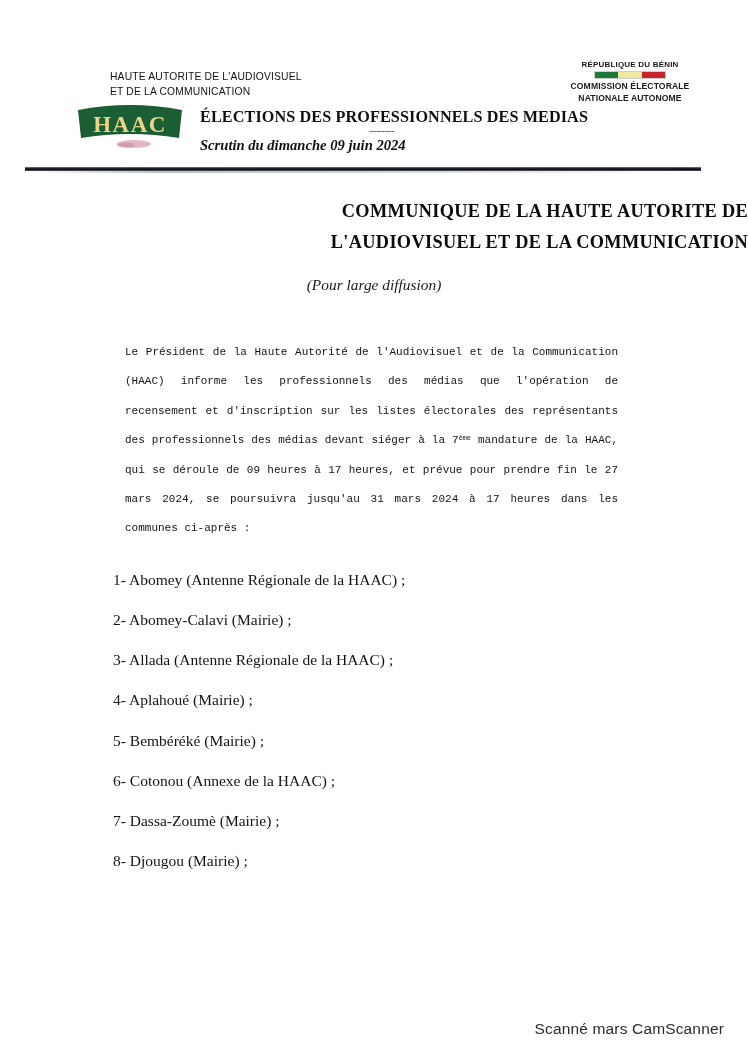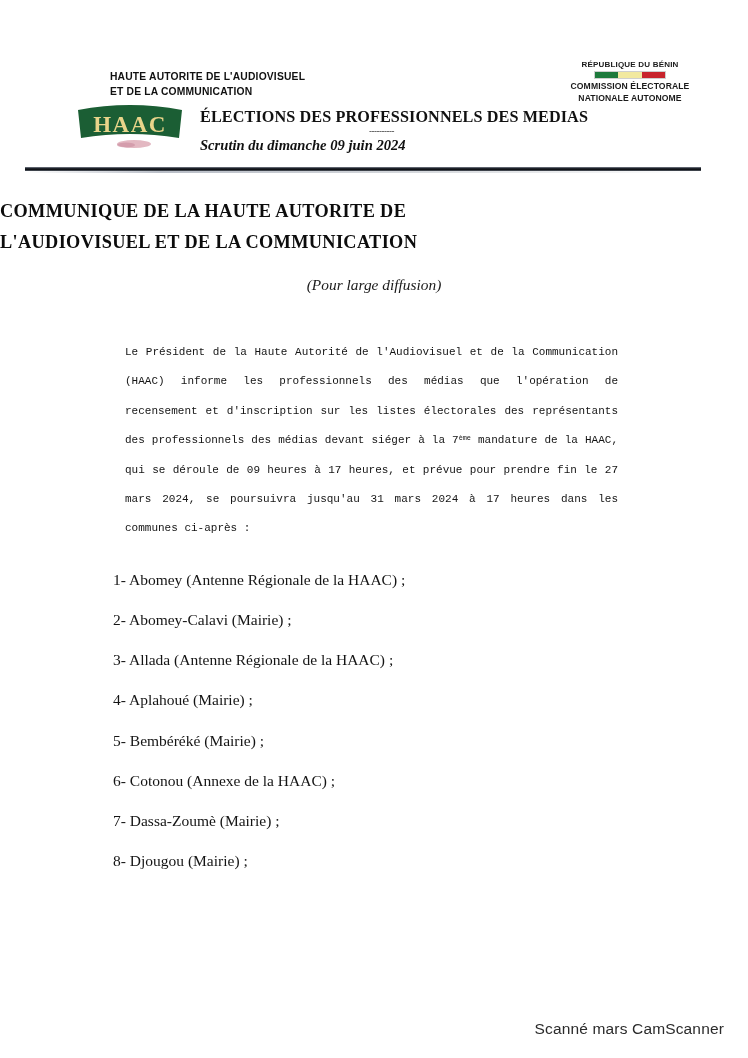--- a/index.html
+++ b/index.html
@@ -28,21 +28,21 @@
   .header {
     position: relative;
     height: 170px;
   }
 
   .haac-org-name {
     position: absolute;
     left: 110px;
     top: 70px;
     font-family: "Liberation Sans", sans-serif;
-    font-weight: bold;
+    font-weight: normal;
     font-size: 10.3px;
     letter-spacing: 0.18px;
     line-height: 14.5px;
     color: #111;
     white-space: pre-line;
   }
 
   .haac-logo {
     position: absolute;
     left: 76px;
@@ -141,21 +141,21 @@
     left: 0; top: 4px;
     width: 100%;
     height: 1.5px;
     background: linear-gradient(to right, rgba(255,255,255,0) 0%, #b9bec7 20%, #d7dade 60%, rgba(255,255,255,0) 100%);
   }
 
   
   .doc-title {
     margin: 0;
     padding-top: 26px;
-    text-align: left;
+    text-align: right;
     font-family: "Liberation Serif", serif;
     font-weight: bold;
     font-size: 18.3px;
     line-height: 31px;
     letter-spacing: 0.35px;
     color: #0c0c0c;
     white-space: pre-line;
   }
 
   .doc-subtitle {

